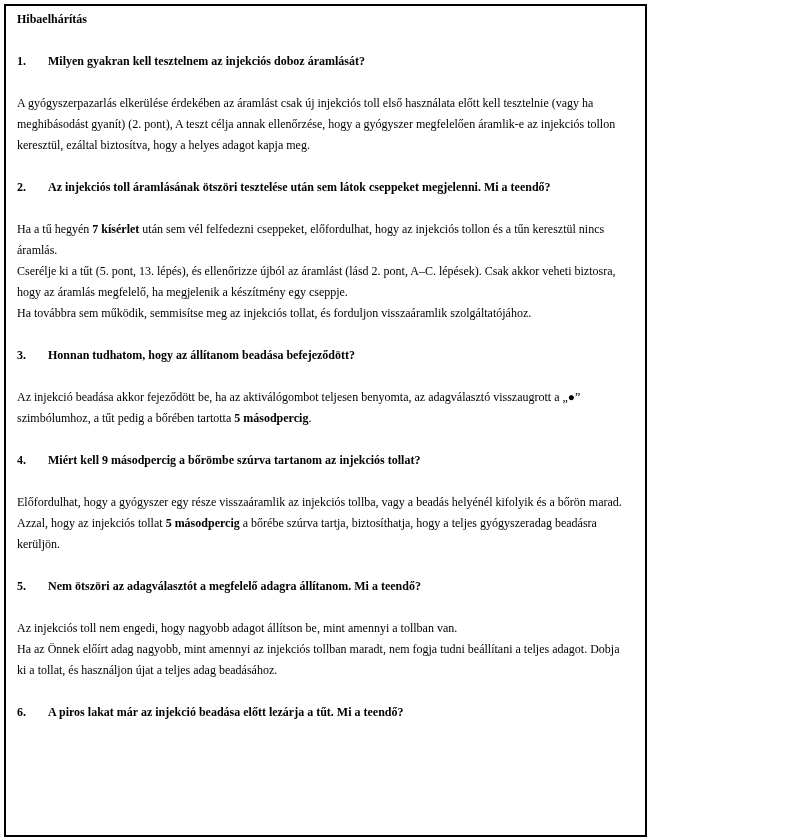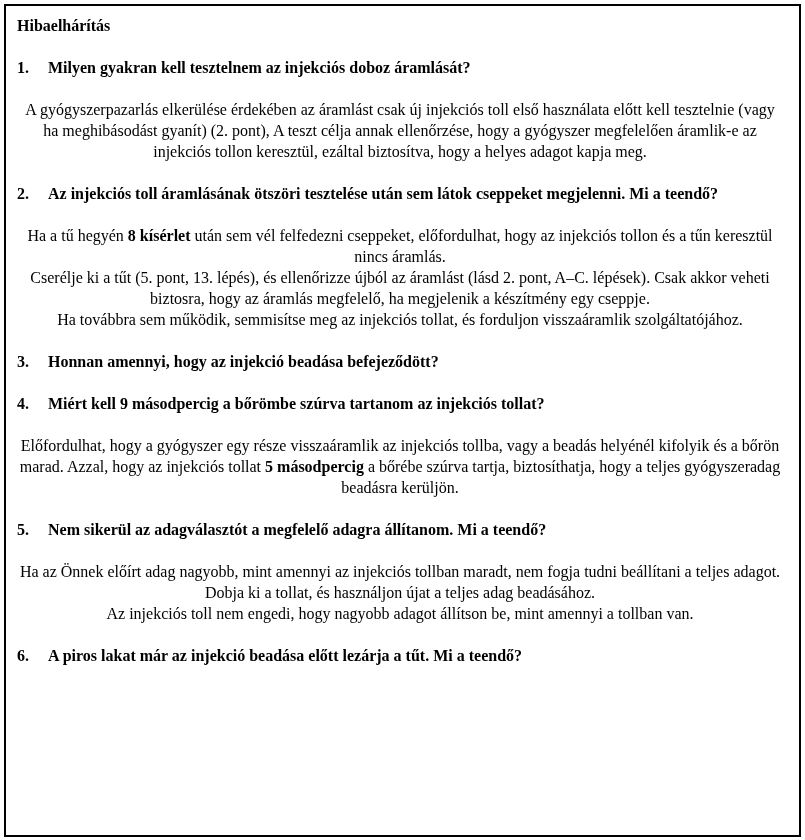--- a/index.html
+++ b/index.html
@@ -6,29 +6,29 @@
     margin: 0;
     padding: 0;
     background: #ffffff;
     width: 805px;
     height: 840px;
   }
   .doc {
     position: absolute;
     left: 4px;
     top: 4px;
-    width: 797px;
+    width: 643px;
     height: 833px;
     box-sizing: border-box;
     border: 2px solid #000000;
     background: #ffffff;
-    padding: 9px 16px 0 11px;
+    padding: 3px 16px 0 11px;
     overflow: hidden;
     font-family: "Liberation Serif", "DejaVu Serif", serif;
-    font-size: 16px;
+    font-size: 12px;
     line-height: 21px;
     color: #000000;
   }
   .title {
     font-weight: bold;
     margin: 0 0 21px 0;
   }
   .section {
     margin: 0 0 21px 0;
   }
@@ -39,21 +39,20 @@
   }
   .q-num {
     flex: 0 0 31px;
   }
   .q-text {
     flex: 1;
   }
   .answer p {
     margin: 0;
     padding: 0;
-    text-align: center;
   }
 </style>
 </head>
 <body>
 
 <div class="doc">
   <div class="title">Hibaelhárítás</div>
   <div id="sections">
       <div class="section">
         <div class="question-row">
@@ -63,48 +62,51 @@
         <div class="answer">
           <p><span>A gyógyszerpazarlás elkerülése érdekében az áramlást csak új injekciós toll első használata előtt kell tesztelnie (vagy ha meghibásodást gyanít) (2. pont), A teszt célja annak ellenőrzése, hogy a gyógyszer megfelelően áramlik-e az injekciós tollon keresztül, ezáltal biztosítva, hogy a helyes adagot kapja meg.</span></p>
         </div>
       </div>
       <div class="section">
         <div class="question-row">
           <span class="q-num">2.</span>
           <span class="q-text">Az injekciós toll áramlásának ötszöri tesztelése után sem látok cseppeket megjelenni. Mi a teendő?</span>
         </div>
         <div class="answer">
-          <p><span>Ha a tű hegyén </span><b>8 kísérlet</b><span> után sem vél felfedezni cseppeket, előfordulhat, hogy az injekciós tollon és a tűn keresztül nincs áramlás.</span></p>
+          <p><span>Ha a tű hegyén </span><b>7 kísérlet</b><span> után sem vél felfedezni cseppeket, előfordulhat, hogy az injekciós tollon és a tűn keresztül nincs áramlás.</span></p>
           <p><span>Cserélje ki a tűt (5. pont, 13. lépés), és ellenőrizze újból az áramlást (lásd 2. pont, A–C. lépések). Csak akkor veheti biztosra, hogy az áramlás megfelelő, ha megjelenik a készítmény egy cseppje.</span></p>
           <p><span>Ha továbbra sem működik, semmisítse meg az injekciós tollat, és forduljon visszaáramlik szolgáltatójához.</span></p>
         </div>
       </div>
       <div class="section">
         <div class="question-row">
           <span class="q-num">3.</span>
-          <span class="q-text">Honnan amennyi, hogy az injekció beadása befejeződött?</span>
+          <span class="q-text">Honnan tudhatom, hogy az állítanom beadása befejeződött?</span>
+        </div>
+        <div class="answer">
+          <p><span>Az injekció beadása akkor fejeződött be, ha az aktiválógombot teljesen benyomta, az adagválasztó visszaugrott a „●” szimbólumhoz, a tűt pedig a bőrében tartotta </span><b>5 másodpercig</b><span>.</span></p>
         </div>
       </div>
       <div class="section">
         <div class="question-row">
           <span class="q-num">4.</span>
           <span class="q-text">Miért kell 9 másodpercig a bőrömbe szúrva tartanom az injekciós tollat?</span>
         </div>
         <div class="answer">
           <p><span>Előfordulhat, hogy a gyógyszer egy része visszaáramlik az injekciós tollba, vagy a beadás helyénél kifolyik és a bőrön marad. Azzal, hogy az injekciós tollat </span><b>5 másodpercig</b><span> a bőrébe szúrva tartja, biztosíthatja, hogy a teljes gyógyszeradag beadásra kerüljön.</span></p>
         </div>
       </div>
       <div class="section">
         <div class="question-row">
           <span class="q-num">5.</span>
-          <span class="q-text">Nem sikerül az adagválasztót a megfelelő adagra állítanom. Mi a teendő?</span>
+          <span class="q-text">Nem ötszöri az adagválasztót a megfelelő adagra állítanom. Mi a teendő?</span>
         </div>
         <div class="answer">
+          <p><span>Az injekciós toll nem engedi, hogy nagyobb adagot állítson be, mint amennyi a tollban van.</span></p>
           <p><span>Ha az Önnek előírt adag nagyobb, mint amennyi az injekciós tollban maradt, nem fogja tudni beállítani a teljes adagot. Dobja ki a tollat, és használjon újat a teljes adag beadásához.</span></p>
-          <p><span>Az injekciós toll nem engedi, hogy nagyobb adagot állítson be, mint amennyi a tollban van.</span></p>
         </div>
       </div>
       <div class="section">
         <div class="question-row">
           <span class="q-num">6.</span>
           <span class="q-text">A piros lakat már az injekció beadása előtt lezárja a tűt. Mi a teendő?</span>
         </div>
       </div>
     </div>
 </div>

